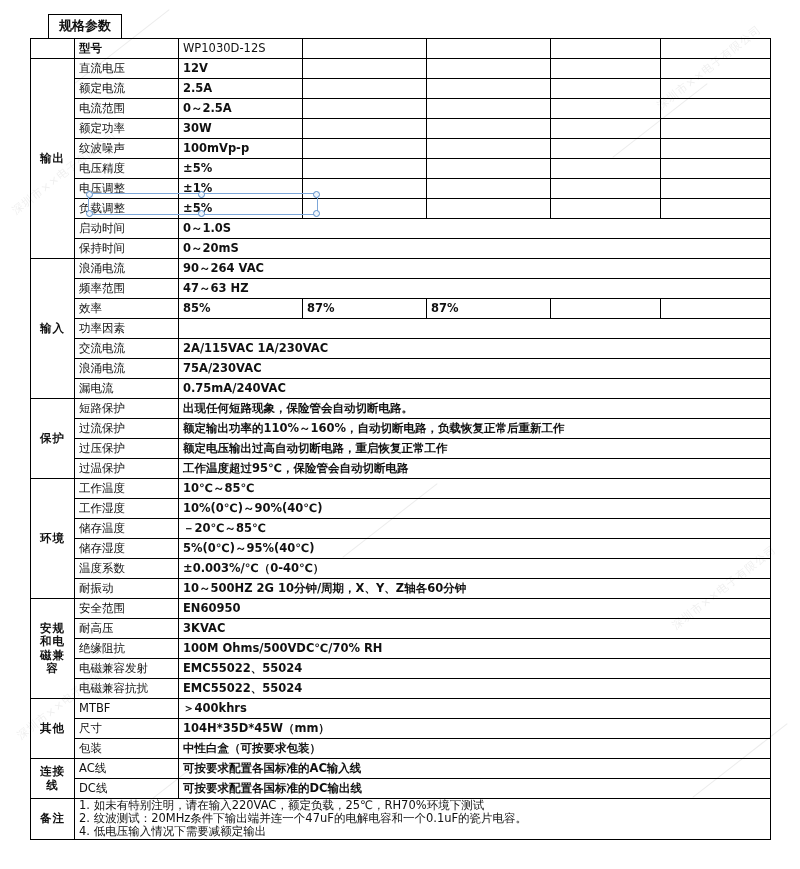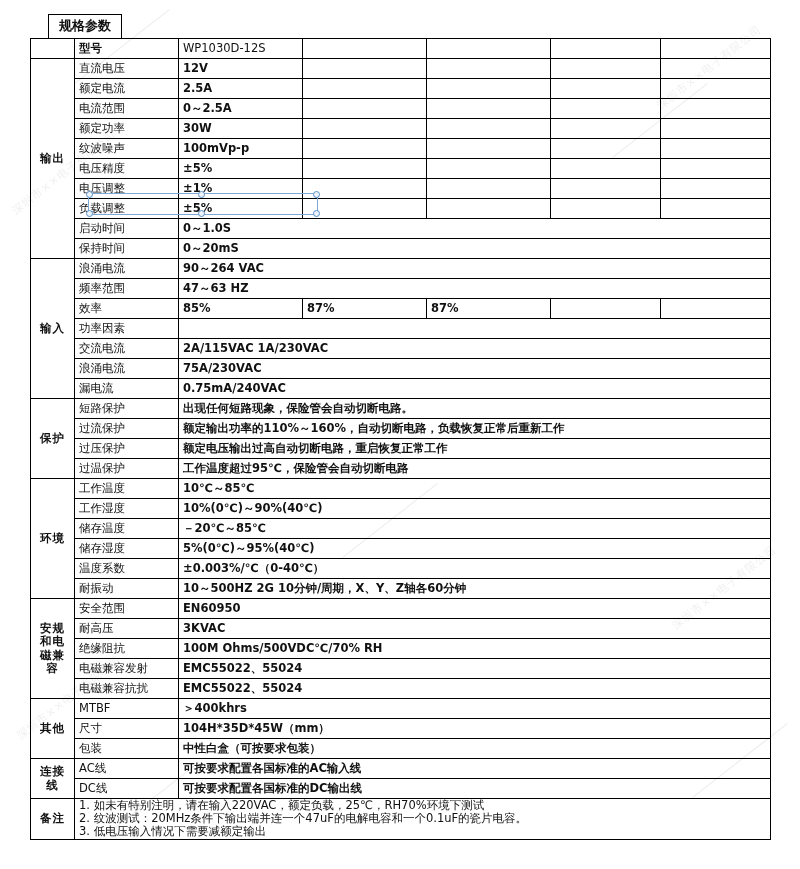--- a/index.html
+++ b/index.html
@@ -363,21 +363,21 @@
     <tr>
       <td class="lbl">DC线</td>
       <td class="val center" colspan="5">可按要求配置各国标准的DC输出线</td>
     </tr>
 
     <tr>
       <td class="grp">备注</td>
       <td class="notes" colspan="6">
         <span class="note-line">1. 如未有特别注明，请在输入220VAC，额定负载，25℃，RH70%环境下测试</span>
         <span class="note-line">2. 纹波测试：20MHz条件下输出端并连一个47uF的电解电容和一个0.1uF的瓷片电容。</span>
-        <span class="note-line">3. 低电压输入情况下需要减额定输出</span>
+        <span class="note-line">4. 低电压输入情况下需要减额定输出</span>
       </td>
     </tr>
   </tbody>
     </table>
 
   
   <div class="sel-box" style="left:88px; top:193px; width:228px; height:20px;"></div>
   <div class="handle" style="left:86px; top:191px;"></div>
   <div class="handle" style="left:198px; top:191px;"></div>
   <div class="handle" style="left:313px; top:191px;"></div>

